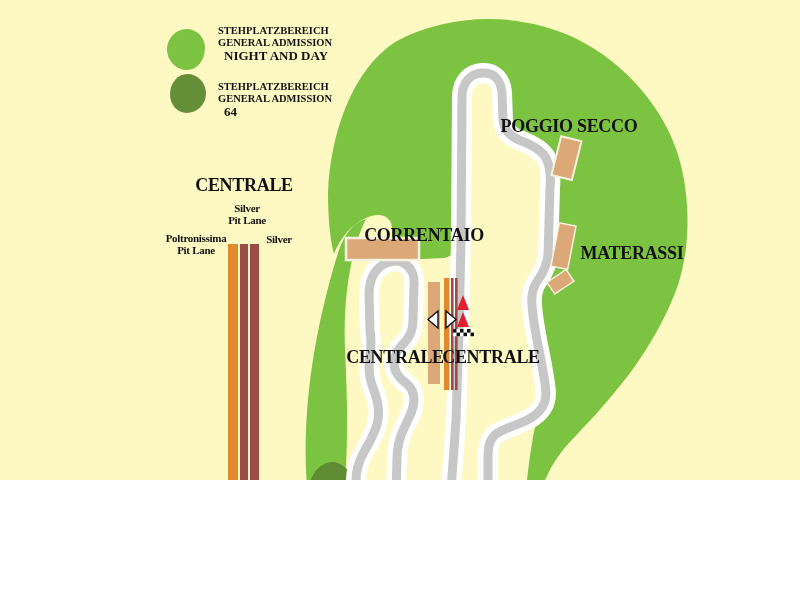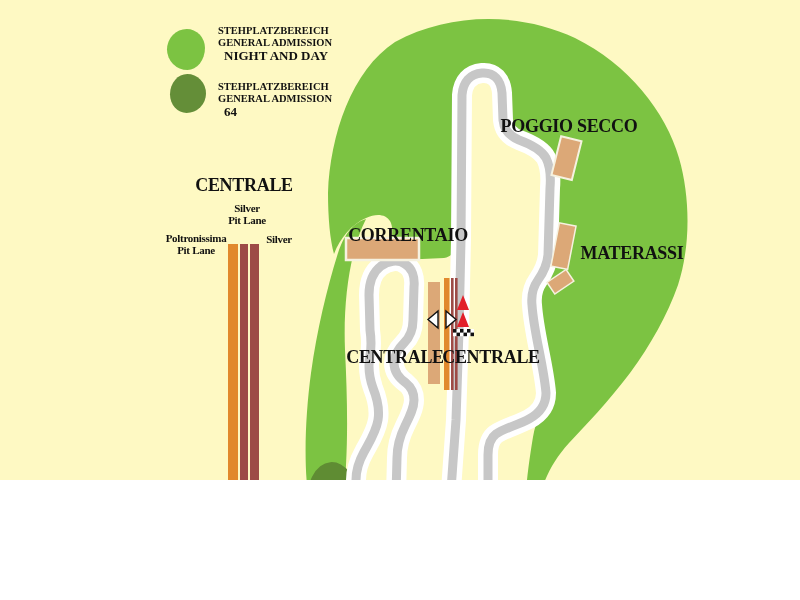--- a/index.html
+++ b/index.html
@@ -169,20 +169,20 @@
   </div>
 
   <div class="lbl small-lbl tiny-center" style="left:196px;top:244px;">
     <div>Poltronissima</div>
     <div>Pit Lane</div>
   </div>
 
   <div class="lbl small-lbl" style="left:279px;top:239px;">Silver</div>
 
   <div class="lbl" style="left:569px;top:126px;">POGGIO SECCO</div>
-  <div class="lbl" style="left:384px;top:235px;padding-left:48px;">CORRENTAIO</div>
+  <div class="lbl" style="left:400px;top:235px;padding-left:48px;">CORRENTAIO</div>
   <div class="lbl" style="left:632px;top:253px;">MATERASSI</div>
   <div class="lbl" style="left:395px;top:357px;">CENTRALE</div>
   <div class="lbl" style="left:491px;top:357px;">CENTRALE</div>
   <div class="lbl" style="left:366px;top:573px;">8</div>
   <div class="lbl" style="left:392px;top:578px;">5</div>
 
 </div>
 
 </body></html>

